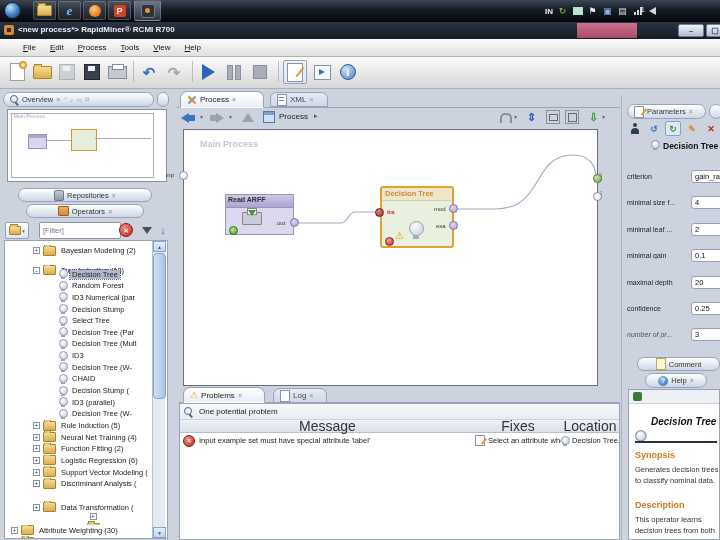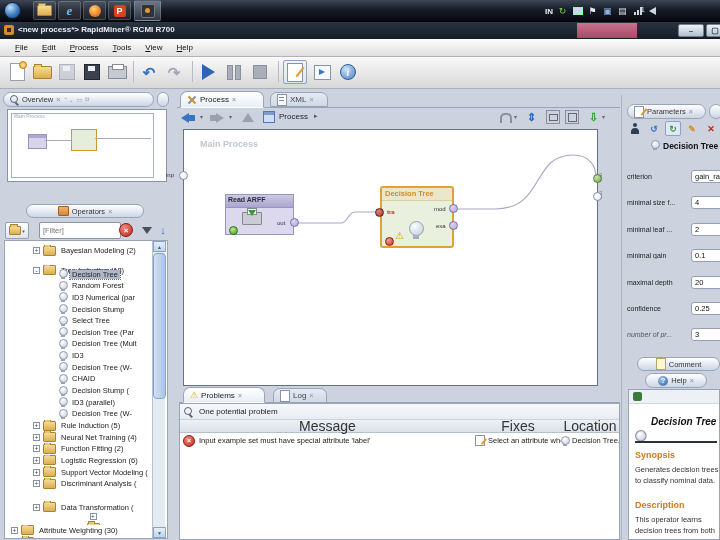--- a/index.html
+++ b/index.html
@@ -19,21 +19,21 @@
   .trayglyph{width:11px;height:11px;display:flex;align-items:center;justify-content:center;font-size:9px;}
   .titlebar{position:absolute;left:0;top:22px;width:720px;height:35px;
     background:linear-gradient(180deg,#2a3442,#121924 55%,#0a0f17);font-weight:bold;}
   .titletxt{position:absolute;left:18px;top:3px;font-size:8px;color:#e9edf4;white-space:nowrap;}
   .winbtn{position:absolute;top:2px;height:13px;border:1px solid #75808f;border-radius:2px;
     background:linear-gradient(#eef3f9,#b3bfd0);display:flex;align-items:center;justify-content:center;
     font-size:8px;color:#33404f;box-sizing:border-box;}
   
   .menubar{position:absolute;left:0;top:39px;width:720px;height:18px;
     background:linear-gradient(#fbfbfb,#e0e0e0);border-bottom:1px solid #b3b3b3;
-    display:flex;align-items:center;padding-left:8px;box-sizing:border-box;}
+    display:flex;align-items:center;padding-left:16px;box-sizing:border-box;}
   .menuitem{font-size:8px;padding:2px 7px;color:#111;}
   .menuitem::first-letter{text-decoration:underline;}
   .toolbar{position:absolute;left:0;top:57px;width:720px;height:31px;
     background:linear-gradient(#fafafa,#d7d7d7);border-bottom:1px solid #aab0ba;}
   .tbtn{position:absolute;top:60px;width:24px;height:24px;display:flex;align-items:center;justify-content:center;}
   .tbtn.pressed{border:1px solid #8ea1c3;background:linear-gradient(#f0f5fc,#dbe6f4);border-radius:2px;box-sizing:border-box;}
   .tsep{position:absolute;top:61px;width:1px;height:21px;background:#b8bcc4;}
   .ic-doc{position:relative;width:13px;height:16px;background:#fff;border:1px solid #98a0ac;}
   .ic-dot{position:absolute;right:-3px;top:-3px;width:6px;height:6px;border-radius:50%;
     background:radial-gradient(#ffe8aa,#f0a820);border:1px solid #c07f10;}
@@ -271,20 +271,25 @@
     <div class="abs" style="left:3px;top:3px;width:141px;height:63px;border:1px solid #a8b0c0;"></div>
     <span class="abs" style="left:6px;top:4px;font-size:8px;color:#b8bcc4;transform:scale(.6);transform-origin:left top;font-weight:bold;">Main Process</span>
     <div class="abs" style="left:20px;top:24px;width:17px;height:13px;background:#d8d4ec;border:1px solid #9a94c0;">
       <i style="display:block;height:3px;background:#aca7cf;"></i>
     </div>
     <div class="abs" style="left:63px;top:19px;width:24px;height:20px;background:#e6eedb;border:1px solid #d09a30;"></div>
     <div class="abs" style="left:37px;top:30px;width:26px;height:1px;background:#aab;"></div>
     <div class="abs" style="left:87px;top:28px;width:56px;height:1px;background:#aab;"></div>
   </div>
 
+  <div class="pill" style="left:18px;top:188px;width:134px;justify-content:center;">
+    <span style="width:8px;height:9px;background:linear-gradient(#c3ccd9,#8c97a8);border-radius:3px/2px;border:1px solid #6e7a8c;"></span>
+    <span>Repositories</span>
+    <span class="xg">×</span>
+  </div>
   <div class="pill" style="left:26px;top:204px;width:118px;justify-content:center;">
     <span style="width:9px;height:8px;background:linear-gradient(#f0b268,#d4883c);border:1px solid #a05c18;border-radius:1px;"></span>
     <span>Operators</span>
     <span class="xg">×</span>
   </div>
 
   <div class="abs" style="left:5px;top:222px;width:24px;height:17px;border:1px solid #98a0b4;border-radius:2px;background:linear-gradient(#fff,#dde4ee);display:flex;align-items:center;justify-content:center;gap:1px;box-sizing:border-box;">
     <span class="ic-folder" style="width:10px;height:7px;"></span>
     <span style="font-size:5px;color:#556;">▾</span>
   </div>

